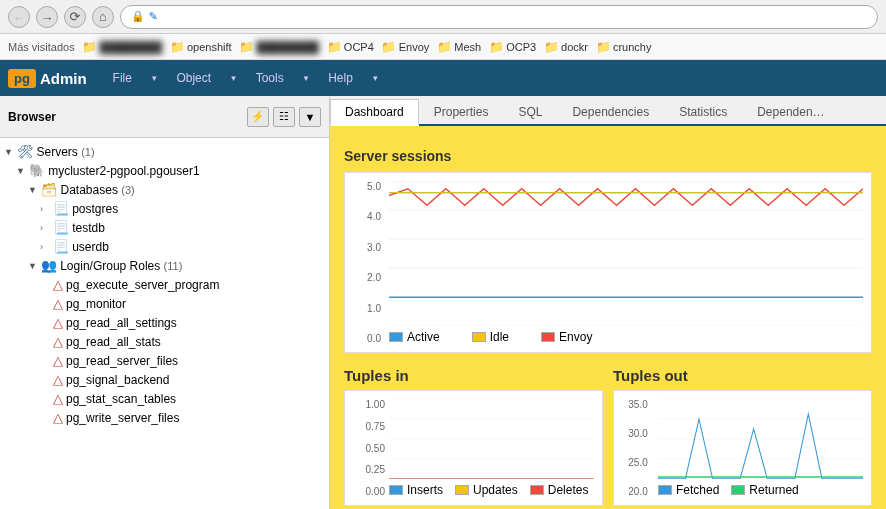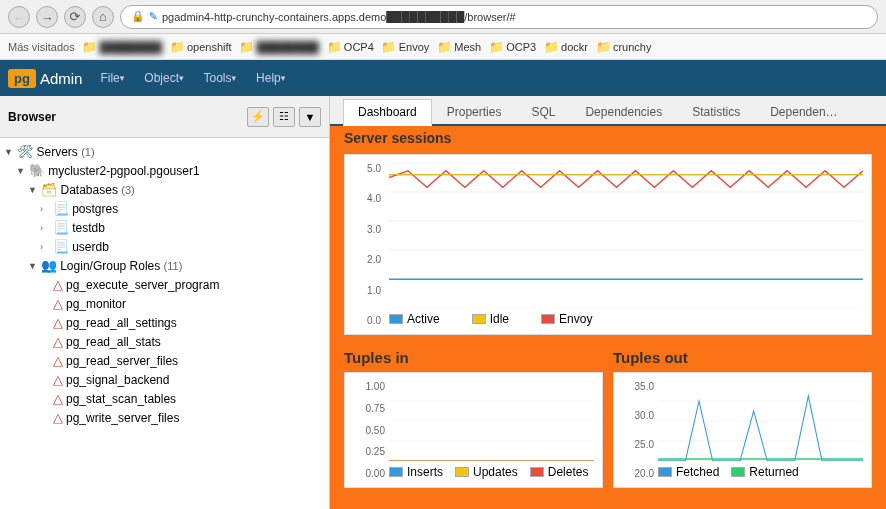--- a/index.html
+++ b/index.html
@@ -76,30 +76,30 @@
       color: #1a5276;
       font-weight: bold;
       font-size: 13px;
       padding: 2px 6px;
       border-radius: 3px;
       margin-right: 4px;
     }
     .pg-admin-text {
       color: #fff;
       font-size: 15px;
-      font-weight: normal;
-      margin-right: 8px;
+      font-weight: bold;
+      margin-right: 16px;
       text-align: center;
     }
     .menu-item {
       color: #cce;
       font-size: 12px;
       padding: 4px 10px;
       cursor: pointer;
-      display: flex; align-items: center; gap: 0;
+      display: flex; align-items: center; gap: 20px;
     }
     .dropdown-arrow { font-size: 9px; }
 
     
     .main-area {
       display: flex;
       height: calc(509px - 34px - 26px - 36px);
     }
 
     
@@ -176,28 +176,27 @@
       border-bottom: none;
       color: #555;
       background: transparent;
     }
     .tab.active {
       background: #fff;
       border-color: #ccc;
       color: #000;
       border-bottom: 2px solid #fff;
       margin-bottom: -2px;
-      margin-left: 13px;
     }
 
     .dashboard-content {
       flex: 1;
       overflow-y: auto;
-      padding: 4px 14px;
-      background: #f97316;
+      padding: 22px 14px;
+      background: #fde047;
     }
 
     .section-title {
       font-size: 14px;
       font-weight: bold;
       color: #333;
       margin-bottom: 8px;
     }
 
     
@@ -275,21 +274,20 @@
 <body>
 
 <div class="browser-bar">
   <div class="nav-btn disabled">←</div>
   <div class="nav-btn">→</div>
   <div class="nav-btn">⟳</div>
   <div class="nav-btn">⌂</div>
   <div class="address-bar">
     <span style="color:#555;font-size:11px;">🔒</span>
     <span style="color:#1a73e8;font-size:11px;">✎</span>
-    <span class="address-text">pgadmin4-http-crunchy-containers.apps.demo██████████/browser/#</span>
   </div>
 </div>
 
 <div class="bookmarks-bar">
   <span style="color:#555;">Más visitados</span>
   <div class="bookmark-item">
     <span class="folder-icon">📁</span>
     <span style="filter:blur(3px);color:#333;">████████</span>
   </div>
   <div class="bookmark-item">
@@ -562,21 +560,21 @@
                 </div>
               </div>
             </div>
           </div>
         </div>
 
         <div class="chart-half">
           <div class="chart-half-title">Tuples out</div>
           <div class="chart-small">
             <div class="chart-small-inner">
-              <div style="display:flex;flex-direction:column;justify-content:space-between;font-size:10px;color:#666;width:32px;align-items:flex-end;">
+              <div style="display:flex;flex-direction:column;justify-content:space-between;font-size:10px;color:#666;width:32px;align-items:center;">
                 <span>35.0</span>
                 <span>30.0</span>
                 <span>25.0</span>
                 <span>20.0</span>
               </div>
               <div style="flex:1;">
                 <div class="chart-small-area">
                   <svg width="100%" height="100%" viewBox="0 0 300 80" preserveAspectRatio="none">
                     <line x1="0" y1="0" x2="300" y2="0" stroke="#eee" stroke-width="0.5"></line>
                     <line x1="0" y1="20" x2="300" y2="20" stroke="#eee" stroke-width="0.5"></line>

